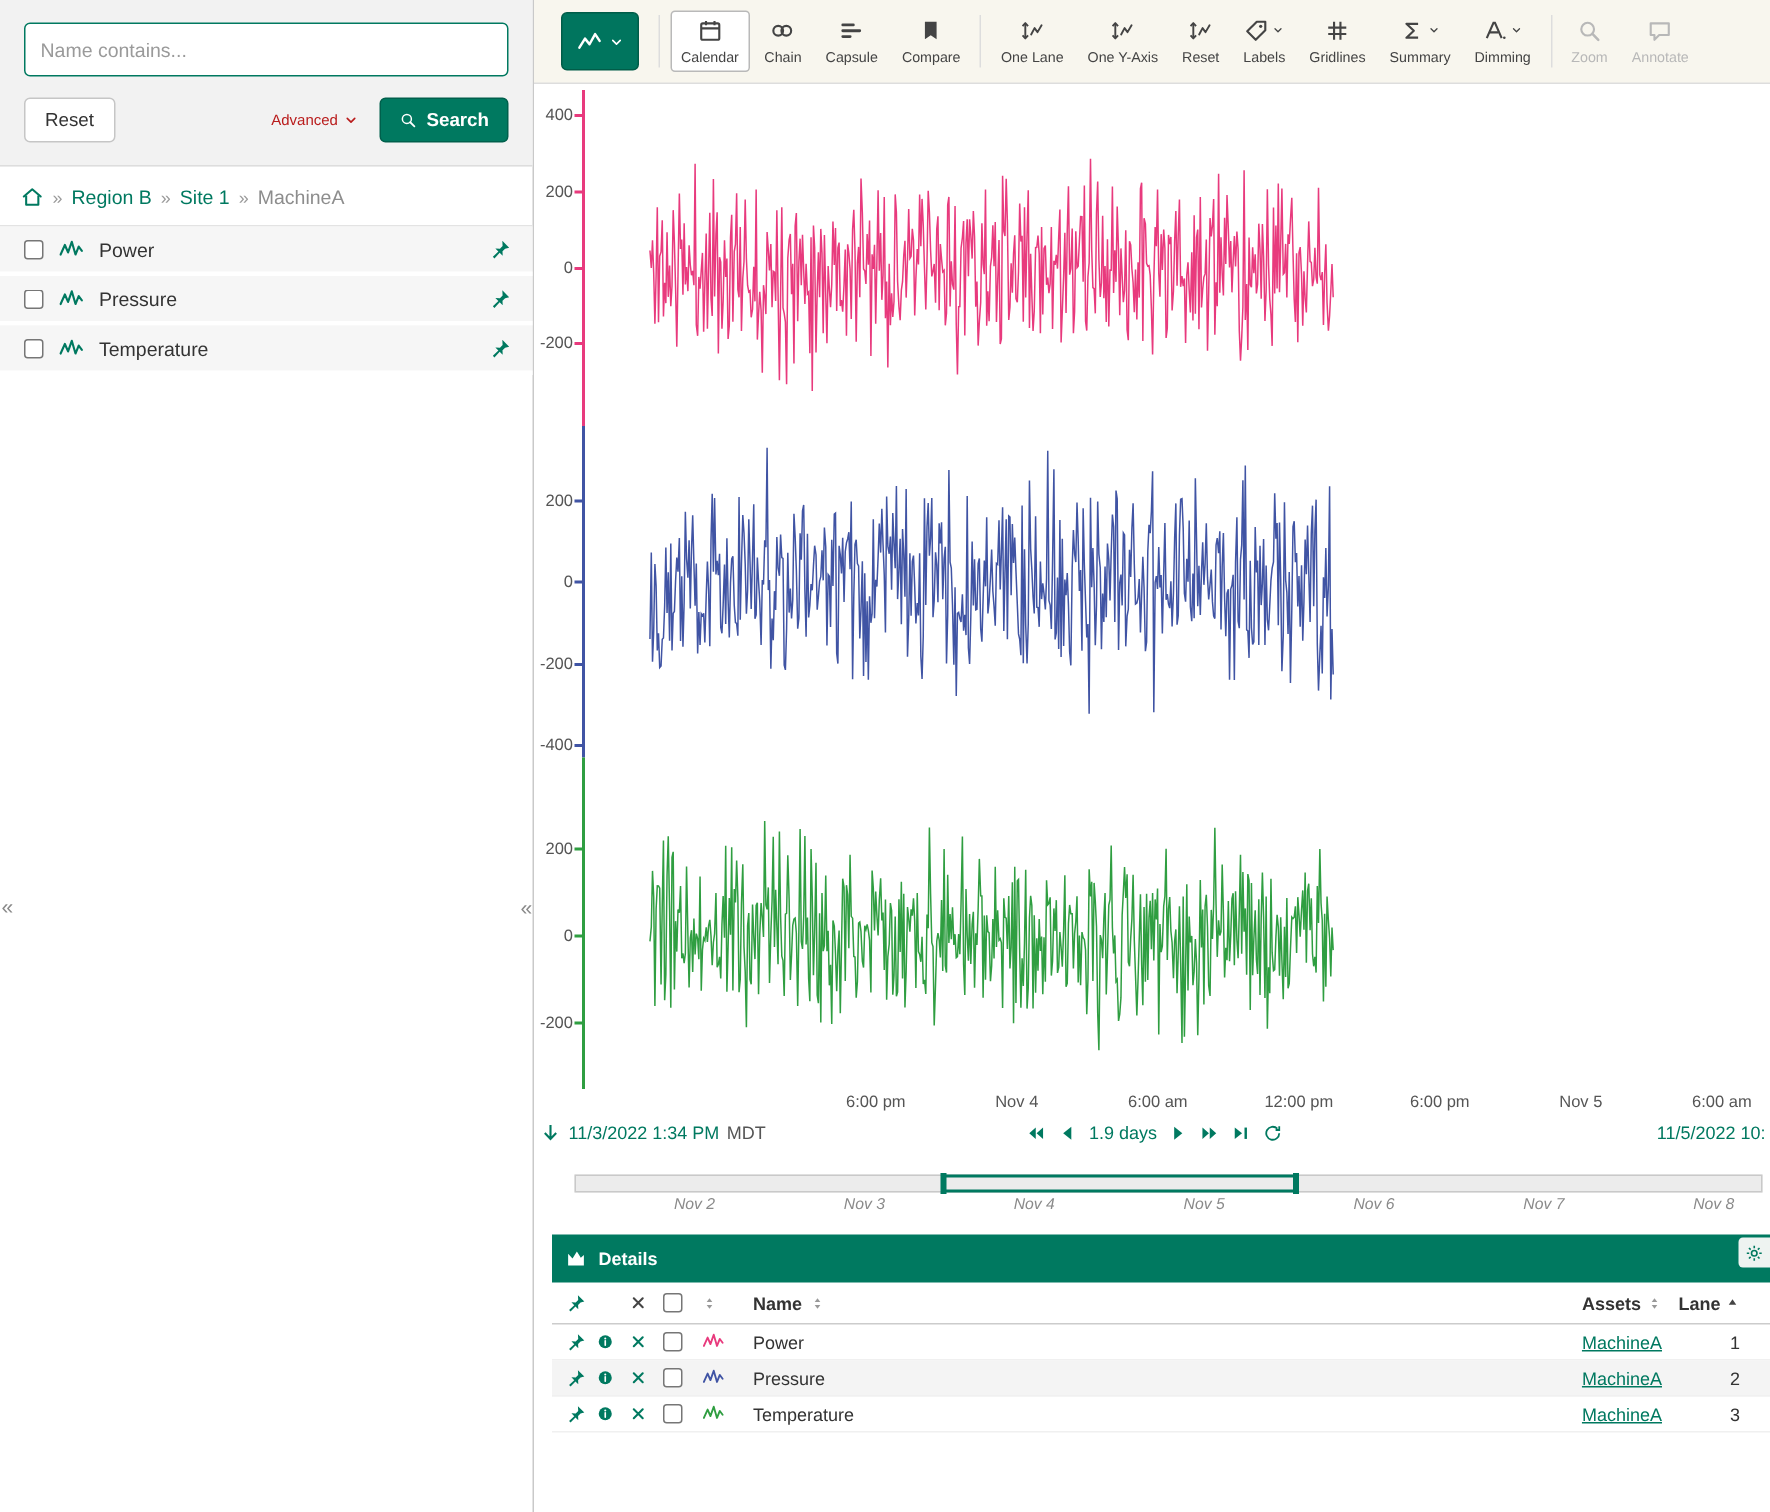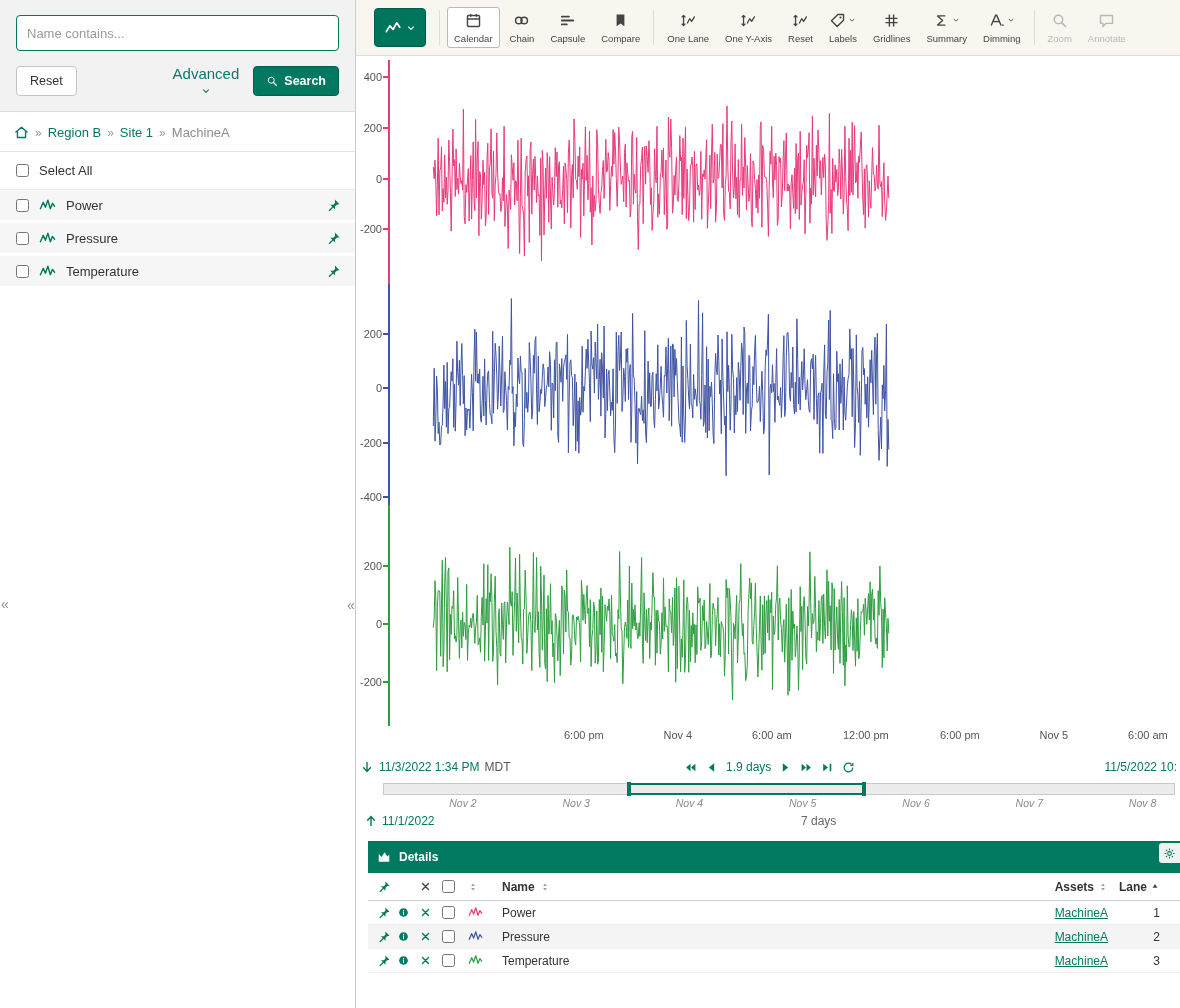--- a/index.html
+++ b/index.html
@@ -14,21 +14,21 @@
 .tabbar{display:flex;height:37px;background:#f2eede;border-bottom:1px solid #d9d3c3;flex:none;}
 .tab{flex:1;display:flex;align-items:center;justify-content:center;gap:8px;font-size:12.5px;color:#333;border-right:1px solid #d9d3c3;cursor:pointer;}
 .tab:last-child{border-right:none;}
 .tab.active{background:#fff;}
 .t-ic{width:15px;height:15px;color:#007960;}
 .search-panel{background:#f2f2f2;padding:15px 16px;border-bottom:1px solid #ddd;flex:none;}
 .search-input{width:100%;height:36px;border:1px solid #007960;border-radius:4px;padding:0 10px;font-size:13px;font-family:inherit;background:#fff;color:#333;}
 .search-input::placeholder{color:#9a9a9a;}
 .search-actions{display:flex;align-items:center;margin-top:14px;}
 .btn-reset{background:#fff;border:1px solid #c6c6c6;border-radius:4px;padding:7px 13px;font-size:12.5px;color:#333;}
-.advanced{margin-left:auto;margin-right:14px;display:flex;align-items:center;gap:4px;font-size:15px;color:#0f766e;cursor:pointer;flex-direction:column;}
+.advanced{margin-left:auto;margin-right:14px;display:flex;align-items:center;gap:4px;font-size:10px;color:#b91c1c;cursor:pointer;}
 .advanced .ic{width:10px;height:10px;}
 .btn-search{background:#007960;border:1px solid #00604c;color:#fff;border-radius:4px;padding:7px 12px;font-size:12.5px;font-weight:bold;display:flex;align-items:center;gap:6px;}
 .btn-search .ic{width:12px;height:12px;color:#fff;}
 .breadcrumb{display:flex;align-items:center;gap:6px;padding:13px 14px 11px;font-size:13px;border-bottom:1px solid #e3e3e3;}
 .bc-home{width:15px;height:15px;color:#007960;cursor:pointer;}
 .crumb-sep{color:#9a9a9a;font-size:12px;}
 .crumb-link{color:#007960;text-decoration:none;}
 .crumb-current{color:#8d8d8d;}
 .select-all{display:flex;align-items:center;gap:10px;padding:11px 16px;border-bottom:1px solid #eee;font-size:13px;}
 input[type=checkbox]{width:13px;height:13px;margin:0;flex:none;cursor:pointer;}
@@ -52,21 +52,21 @@
 .tb-btn.disabled{color:#b8b8b8;}
 
 .charts{margin-top:4px;}
 .lane{position:relative;margin-left:32px;border-left:2px solid #d946ef;}
 .lane .plot{position:absolute;left:0;top:0;}
 .ytick{position:absolute;right:calc(100% + 8px);transform:translateY(-50%);font-size:11px;color:#555;white-space:nowrap;}
 .ymark{position:absolute;left:-7px;width:5px;height:2px;transform:translateY(-50%);}
 .xaxis{position:relative;height:22px;margin-left:34px;font-size:11px;color:#555;}
 .xaxis span{position:absolute;top:3px;transform:translateX(-50%);white-space:nowrap;}
 
-.range-bar{position:relative;height:26px;display:flex;align-items:flex-end;padding:0 3px 0 4px;font-size:12px;gap:40px;}
+.range-bar{position:relative;height:26px;display:flex;align-items:flex-start;padding:0 3px 0 4px;font-size:12px;gap:40px;}
 .range-start{display:flex;align-items:center;gap:5px;color:#007960;cursor:pointer;}
 .sm2{width:14px;height:14px;}
 .sm3{width:11px;height:11px;}
 .tz{color:#555;}
 .range-center{position:absolute;left:328px;display:flex;align-items:center;gap:8px;}
 .med{width:13px;height:13px;color:#007960;cursor:pointer;}
 .dur{color:#007960;}
 .range-end{margin-left:auto;color:#007960;white-space:nowrap;cursor:pointer;}
 
 .timeline{position:relative;margin-top:9px;}
@@ -255,24 +255,20 @@
       <svg class="ic bc-home">
           <use href="#s-home"></use>
         </svg>
       <span class="crumb-sep">»</span>
       <a class="crumb-link">Region B</a>
       <span class="crumb-sep">»</span>
       <a class="crumb-link">Site 1</a>
       <span class="crumb-sep">»</span>
       <span class="crumb-current">MachineA</span>
     </div>
-    <div class="select-all">
-      <input type="checkbox" style="">
-      <span>Select All</span>
-    </div>
     <div id="item-list">
         <div class="item-row">
           <input type="checkbox" style="">
           <svg class="ic sig">
             <use href="#s-signal"></use>
           </svg>
           <span>Power</span>
           <svg class="ic pin-ic">
             <use href="#s-pin"></use>
           </svg>
@@ -520,29 +516,20 @@
       </div>
       <div class="tl-ticks" id="tl-ticks">
           <span style="left: 10.1%;">Nov 2</span>
           <span style="left: 24.4%;">Nov 3</span>
           <span style="left: 38.7%;">Nov 4</span>
           <span style="left: 53%;">Nov 5</span>
           <span style="left: 67.3%;">Nov 6</span>
           <span style="left: 81.6%;">Nov 7</span>
           <span style="left: 95.9%;">Nov 8</span>
         </div>
-      <div class="tl-bottom">
-        <span class="tl-start">
-          <svg class="ic sm2">
-              <use href="#s-arrow-up"></use>
-            </svg>
-          <span>11/1/2022</span>
-        </span>
-        <span class="tl-dur">7 days</span>
-      </div>
     </div>
 
     <div class="details">
       <div class="details-header">
         <svg class="ic">
             <use href="#s-area"></use>
           </svg>
         <span>Details</span>
         <div class="gear-box">
           <svg class="ic">

